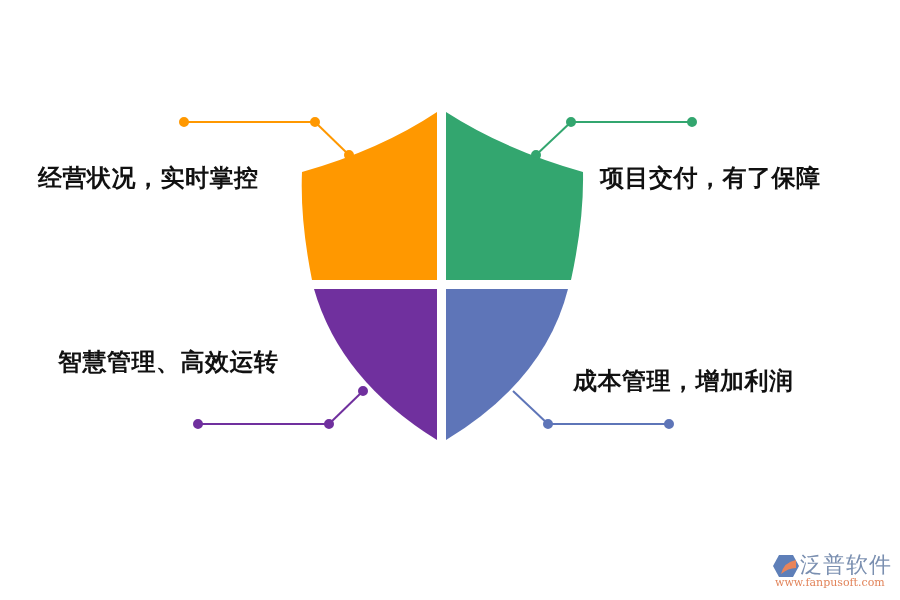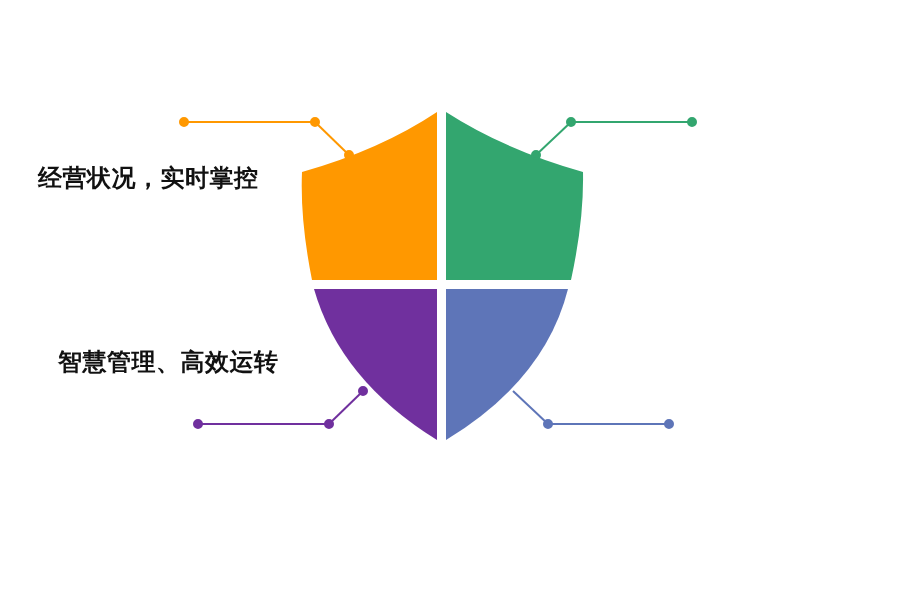--- a/index.html
+++ b/index.html
@@ -54,15 +54,25 @@
 
     <g stroke="#5E75B8" fill="#5E75B8" stroke-width="2">
       <line x1="513" y1="391" x2="548" y2="424"></line>
       <line x1="548" y1="424" x2="669" y2="424"></line>
       <circle cx="548" cy="424" r="4"></circle>
         <circle cx="669" cy="424" r="4"></circle>
     </g>
   </svg>
 
   <div class="label" style="left:38px; top:162px;">经营状况，实时掌控</div>
+  <div class="label" style="left:600px; top:162px;">项目交付，有了保障</div>
   <div class="label" style="left:58px; top:346px;">智慧管理、高效运转</div>
+  <div class="label" style="left:573px; top:365px;">成本管理，增加利润</div>
 
+  <div class="logo">
+    <svg width="28" height="24" viewBox="0 0 28 24" style="position:absolute;left:2px;top:2px;">
+      <polygon points="7,1 21,1 27,12 21,23 7,23 1,12" fill="#5E7FB8"></polygon>
+      <path d="M9,20 Q12,8 24,6 L24,14 Q16,14 9,20 Z" fill="#E8845A"></path>
+    </svg>
+    <span class="logo-name">泛普软件</span>
+    <span class="logo-url">www.fanpusoft.com</span>
+  </div>
 </div>
 
 </body></html>

